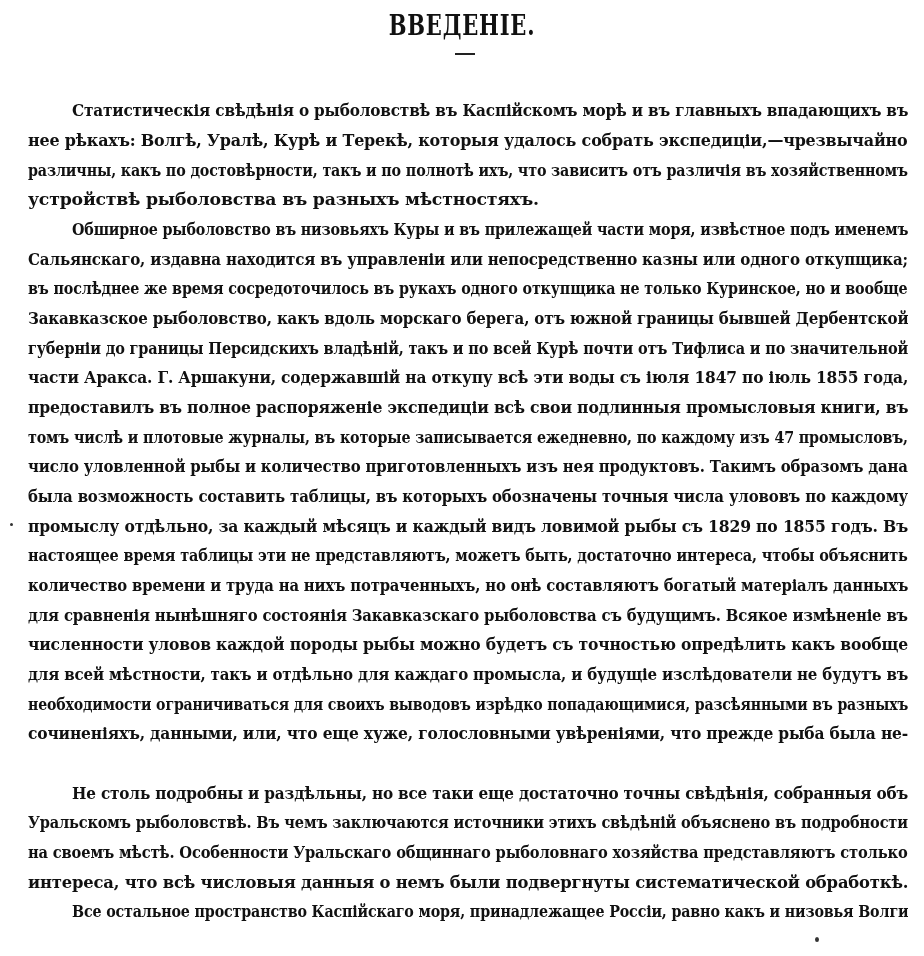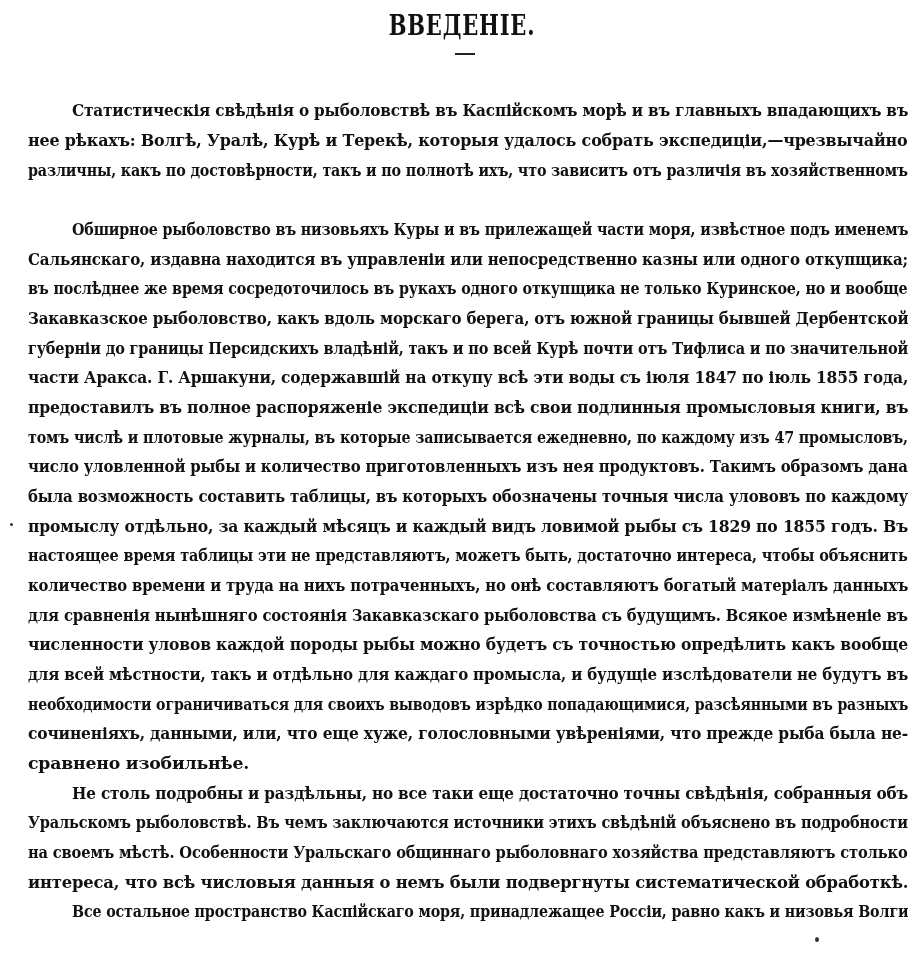--- a/index.html
+++ b/index.html
@@ -20,40 +20,40 @@
 </head>
 <body>
 
 <div class="page">
   <div class="title">ВВЕДЕНІЕ.</div>
   <div class="dash"></div>
 
   <div class="line indent justify" style="top: 96px; white-space: nowrap; text-align: left; text-align-last: auto; transform: scaleX(0.8837); width: 946px;">Статистическія свѣдѣнія о рыболовствѣ въ Каспійскомъ морѣ и въ главныхъ впадающихъ въ</div>
   <div class="line justify" style="top: 126px; white-space: nowrap; text-align: left; text-align-last: auto; transform: scaleX(0.9234); width: 953px;">нее рѣкахъ: Волгѣ, Уралѣ, Курѣ и Терекѣ, которыя удалось собрать экспедиціи,—чрезвычайно</div>
   <div class="line justify" style="top: 156px; white-space: nowrap; text-align: left; text-align-last: auto; transform: scaleX(0.8286); width: 1062px;">различны, какъ по достовѣрности, такъ и по полнотѣ ихъ, что зависитъ отъ различія въ хозяйственномъ</div>
+  <div class="line" style="top: 185px; white-space: nowrap; text-align: left; text-align-last: auto;">устройствѣ рыболовства въ разныхъ мѣстностяхъ.</div>
 
   <div class="line indent justify" style="top: 215px; white-space: nowrap; text-align: left; text-align-last: auto; transform: scaleX(0.8269); width: 1011px;">Обширное рыболовство въ низовьяхъ Куры и въ прилежащей части моря, извѣстное подъ именемъ</div>
   <div class="line justify" style="top: 245px; white-space: nowrap; text-align: left; text-align-last: auto; transform: scaleX(0.873); width: 1008px;">Сальянскаго, издавна находится въ управленіи или непосредственно казны или одного откупщика;</div>
   <div class="line justify" style="top: 274px; white-space: nowrap; text-align: left; text-align-last: auto; transform: scaleX(0.8294); width: 1061px;">въ послѣднее же время сосредоточилось въ рукахъ одного откупщика не только Куринское, но и вообще</div>
   <div class="line justify" style="top: 304px; white-space: nowrap; text-align: left; text-align-last: auto; transform: scaleX(0.8722); width: 1009px;">Закавказское рыболовство, какъ вдоль морскаго берега, отъ южной границы бывшей Дербентской</div>
   <div class="line justify" style="top: 334px; white-space: nowrap; text-align: left; text-align-last: auto; transform: scaleX(0.8397); width: 1048px;">губерніи до границы Персидскихъ владѣній, такъ и по всей Курѣ почти отъ Тифлиса и по значительной</div>
   <div class="line justify" style="top: 363px; white-space: nowrap; text-align: left; text-align-last: auto; transform: scaleX(0.8943); width: 984px;">части Аракса. Г. Аршакуни, содержавшій на откупу всѣ эти воды съ іюля 1847 по іюль 1855 года,</div>
   <div class="line justify" style="top: 393px; white-space: nowrap; text-align: left; text-align-last: auto; transform: scaleX(0.9063); width: 971px;">предоставилъ въ полное распоряженіе экспедиціи всѣ свои подлинныя промысловыя книги, въ</div>
   <div class="line justify" style="top: 423px; white-space: nowrap; text-align: left; text-align-last: auto; transform: scaleX(0.8271); width: 1064px;">томъ числѣ и плотовые журналы, въ которые записывается ежедневно, по каждому изъ 47 промысловъ,</div>
   <div class="line justify" style="top: 452px; white-space: nowrap; text-align: left; text-align-last: auto; transform: scaleX(0.8636); width: 1019px;">число уловленной рыбы и количество приготовленныхъ изъ нея продуктовъ. Такимъ образомъ дана</div>
   <div class="line justify" style="top: 482px; white-space: nowrap; text-align: left; text-align-last: auto; transform: scaleX(0.867); width: 1015px;">была возможность составить таблицы, въ которыхъ обозначены точныя числа улововъ по каждому</div>
   <div class="line justify" style="top: 512px; white-space: nowrap; text-align: left; text-align-last: auto; transform: scaleX(0.9044); width: 973px;">промыслу отдѣльно, за каждый мѣсяцъ и каждый видъ ловимой рыбы съ 1829 по 1855 годъ. Въ</div>
   <div class="line justify" style="top: 541px; white-space: nowrap; text-align: left; text-align-last: auto; transform: scaleX(0.8373); width: 1051px;">настоящее время таблицы эти не представляютъ, можетъ быть, достаточно интереса, чтобы объяснить</div>
   <div class="line justify" style="top: 571px; white-space: nowrap; text-align: left; text-align-last: auto; transform: scaleX(0.8585); width: 1025px;">количество времени и труда на нихъ потраченныхъ, но онѣ составляютъ богатый матеріалъ данныхъ</div>
   <div class="line justify" style="top: 601px; white-space: nowrap; text-align: left; text-align-last: auto; transform: scaleX(0.8619); width: 1021px;">для сравненія нынѣшняго состоянія Закавказскаго рыболовства съ будущимъ. Всякое измѣненіе въ</div>
   <div class="line justify" style="top: 630px; white-space: nowrap; text-align: left; text-align-last: auto; transform: scaleX(0.9016); width: 976px;">численности уловов каждой породы рыбы можно будетъ съ точностью опредѣлить какъ вообще</div>
   <div class="line justify" style="top: 660px; white-space: nowrap; text-align: left; text-align-last: auto; transform: scaleX(0.8713); width: 1010px;">для всей мѣстности, такъ и отдѣльно для каждаго промысла, и будущіе изслѣдователи не будутъ въ</div>
   <div class="line justify" style="top: 690px; white-space: nowrap; text-align: left; text-align-last: auto; transform: scaleX(0.8178); width: 1076px;">необходимости ограничиваться для своихъ выводовъ изрѣдко попадающимися, разсѣянными въ разныхъ</div>
   <div class="line justify" style="top: 719px; white-space: nowrap; text-align: left; text-align-last: auto; transform: scaleX(0.897); width: 981px;">сочиненіяхъ, данными, или, что еще хуже, голословными увѣреніями, что прежде рыба была не-</div>
-  <div class="line" style="top: 749px; white-space: nowrap; text-align: left; text-align-last: auto;">сравнено изобильнѣе.</div>
 
   <div class="line indent justify" style="top: 779px; white-space: nowrap; text-align: left; text-align-last: auto; transform: scaleX(0.8837); width: 946px;">Не столь подробны и раздѣльны, но все таки еще достаточно точны свѣдѣнія, собранныя объ</div>
   <div class="line justify" style="top: 808px; white-space: nowrap; text-align: left; text-align-last: auto; transform: scaleX(0.8429); width: 1044px;">Уральскомъ рыболовствѣ. Въ чемъ заключаются источники этихъ свѣдѣній объяснено въ подробности</div>
   <div class="line justify" style="top: 838px; white-space: nowrap; text-align: left; text-align-last: auto; transform: scaleX(0.8486); width: 1037px;">на своемъ мѣстѣ. Особенности Уральскаго общиннаго рыболовнаго хозяйства представляютъ столько</div>
   <div class="line" style="top: 868px; white-space: nowrap; text-align: left; text-align-last: auto; transform: scaleX(0.9483); width: 928px;">интереса, что всѣ числовыя данныя о немъ были подвергнуты систематической обработкѣ.</div>
 
   <div class="line indent justify" style="top: 897px; white-space: nowrap; text-align: left; text-align-last: auto; transform: scaleX(0.8261); width: 1012px;">Все остальное пространство Каспійскаго моря, принадлежащее Россіи, равно какъ и низовья Волги</div>
 
   <div class="mark" style="left:10px;top:523px;width:3px;height:3px"></div>
   <div class="mark" style="left:815px;top:937px;width:4px;height:5px"></div>

